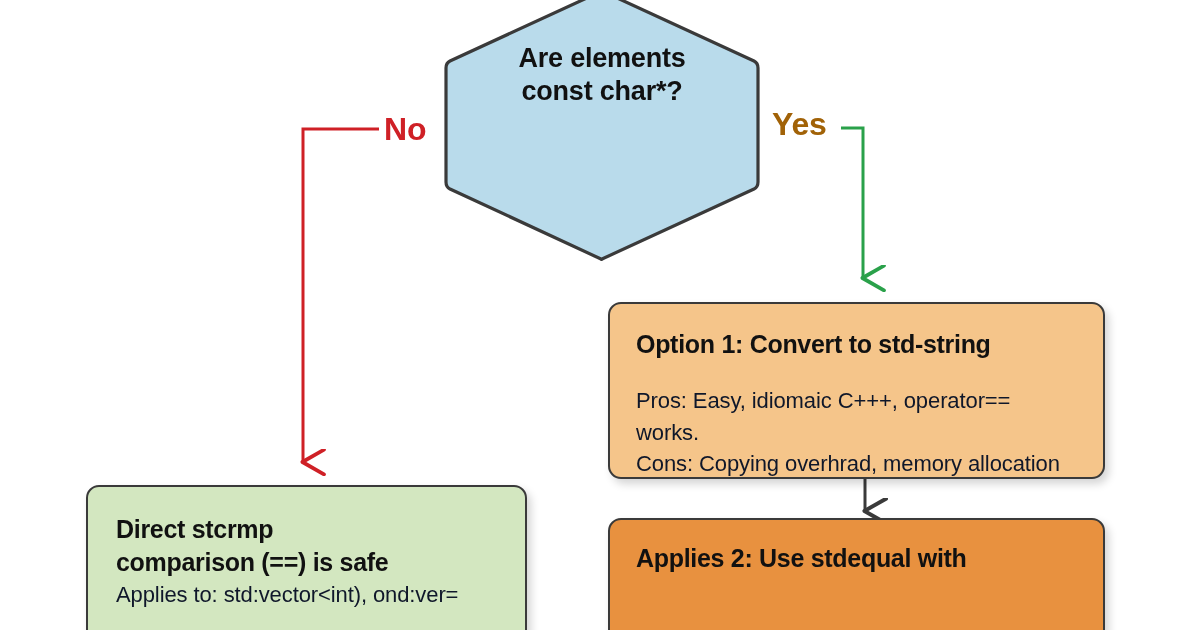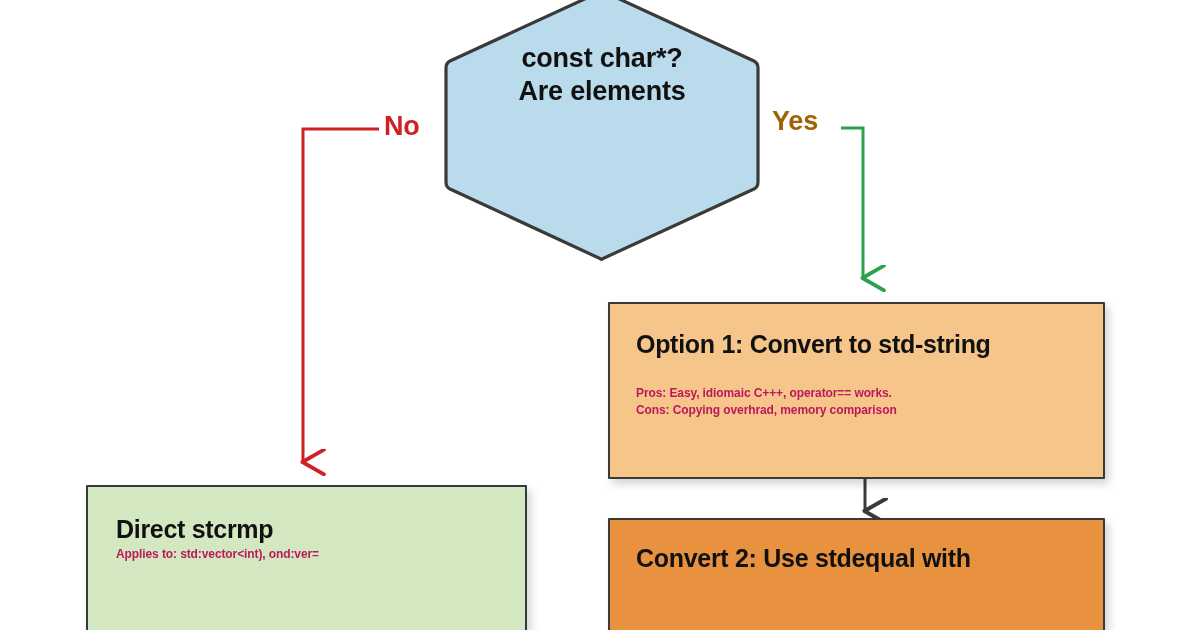--- a/index.html
+++ b/index.html
@@ -46,34 +46,34 @@
     color: #111111;
     line-height: 1.24;
     letter-spacing: -0.2px;
   }
 
   
   .node {
     position: absolute;
     box-sizing: border-box;
     border: 2px solid #3a3a3a;
-    border-radius: 1px;
+    border-radius: 13px;
     box-shadow: 4px 5px 9px rgba(0,0,0,0.17);
   }
   .node .title {
     font-size: 25px;
     font-weight: bold;
     color: #111111;
     line-height: 1.32;
     letter-spacing: -0.3px;
   }
   .node .body {
-    font-size: 12px;
-    font-weight: bold;
-    color: #be185d;
+    font-size: 22px;
+    font-weight: normal;
+    color: #0f172a;
     line-height: 1.44;
     letter-spacing: -0.1px;
   }
 
   
   #node-green {
     left: 86px;
     top: 485px;
     width: 441px;
     height: 210px;
@@ -99,21 +99,21 @@
     top: 518px;
     width: 497px;
     height: 160px;
     background: #e8913f;
     padding: 22px 26px 0 26px;
   }
 
   
   .branch-label {
     position: absolute;
-    font-size: 27px;
+    font-size: 32px;
     font-weight: bold;
     letter-spacing: -0.2px;
     white-space: nowrap;
   }
   #label-no  { left: 384px; top: 111px; color: #cf2026; }
   #label-yes { left: 772px; top: 106px; color: #a16207; }
 </style>
 </head>
 <body>
 
@@ -144,44 +144,45 @@
       <path d="M865,479 L865,511" fill="none" stroke="#3a3a3a" stroke-width="3" stroke-linecap="butt" marker-end="url(#arrow-dark)"></path>
     </g>
   </svg>
 
   <div class="hexagon-wrap">
     <svg viewBox="0 0 322 278" xmlns="http://www.w3.org/2000/svg">
       <path d="M161,5 L313,75 Q317,77 317,82 L317,196 Q317,201 313,203 L161,273
                Q161,274 160,273 L9,203 Q5,201 5,196 L5,82 Q5,77 9,75 Z" fill="#b9dbeb" stroke="#3a3a3a" stroke-width="3.2" stroke-linejoin="round"></path>
     </svg>
     <div class="hex-label">
+      <div>Are elements</div>
       <div>const char*?</div>
-      <div>Are elements</div>
     </div>
   </div>
 
   <div class="branch-label" id="label-no">No</div>
   <div class="branch-label" id="label-yes">Yes</div>
 
   <div class="node" id="node-green">
     <div class="title">
       <div>Direct stcrmp</div>
+      <div>comparison (==) is safe</div>
     </div>
     <div class="body">
       <div>Applies to: std:vector&lt;int), ond:ver=</div>
     </div>
   </div>
 
   <div class="node" id="node-option1">
     <div class="title">Option 1: Convert to std-string</div>
     <div class="body">
       <div>Pros: Easy, idiomaic C+++, operator== works.</div>
-      <div>Cons: Copying overhrad, memory comparison</div>
+      <div>Cons: Copying overhrad, memory allocation</div>
     </div>
   </div>
 
   <div class="node" id="node-option2">
     <div class="title">
-      <div>Convert 2: Use stdequal with</div>
+      <div>Applies 2: Use stdequal with</div>
     </div>
   </div>
 
 </div>
 
 </body></html>

